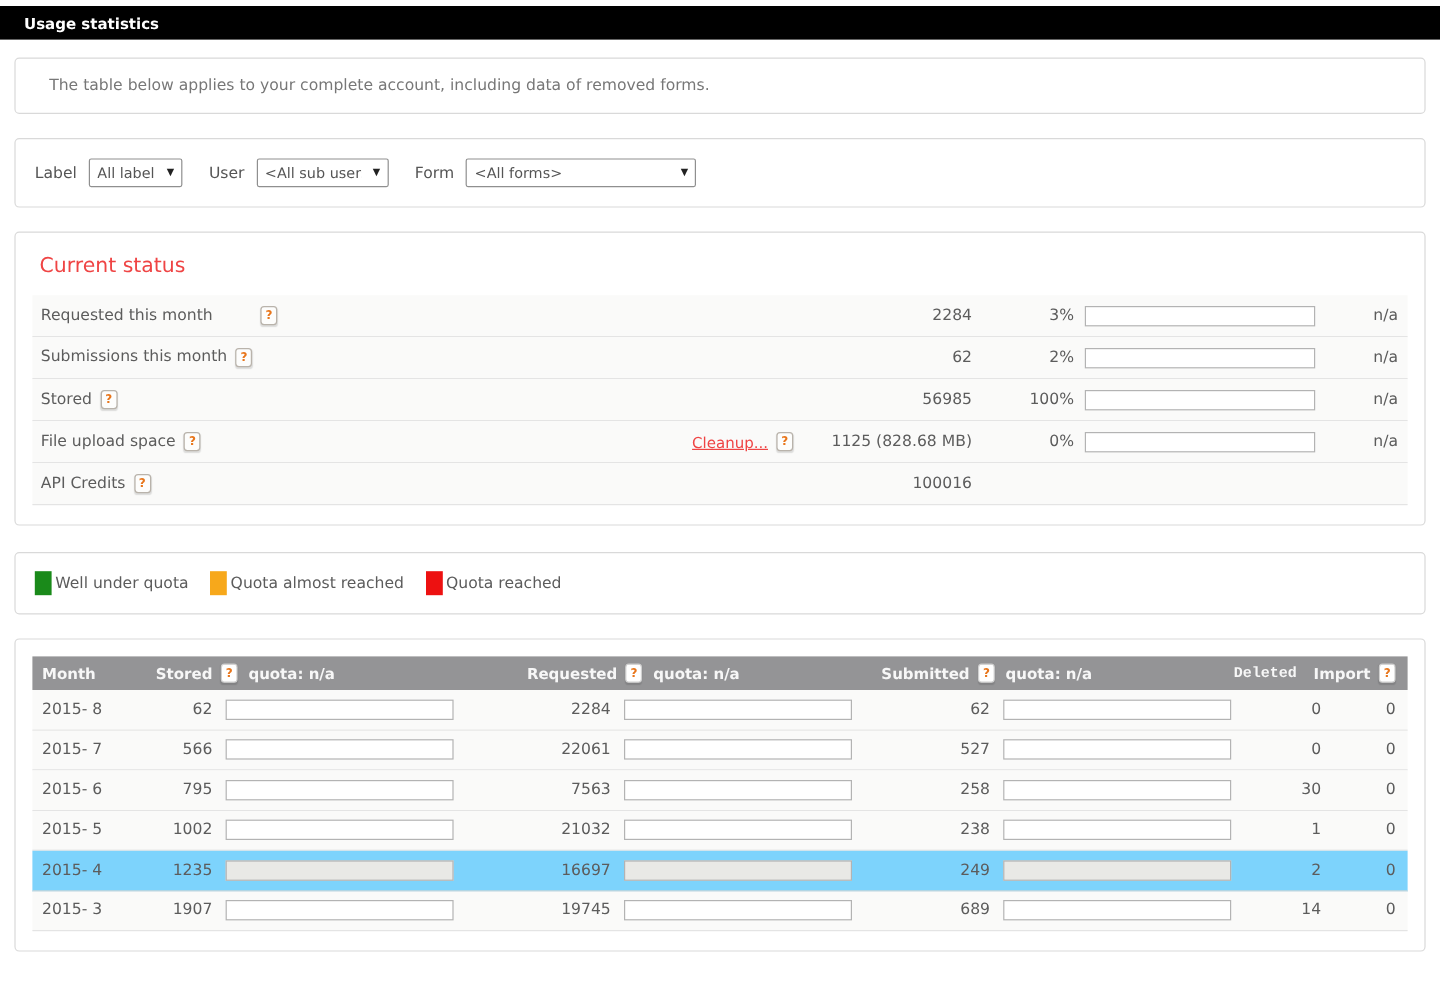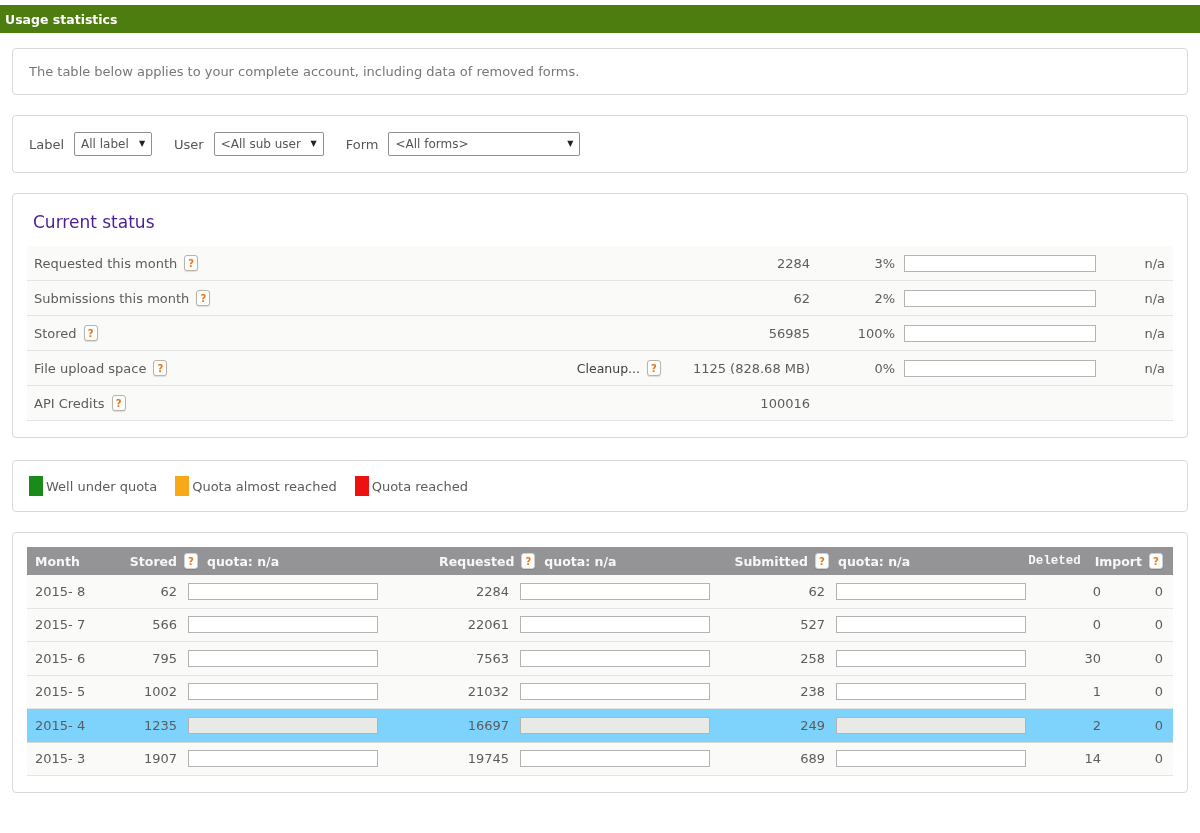--- a/index.html
+++ b/index.html
@@ -4,51 +4,51 @@
 <style>
   * { box-sizing: border-box; }
   html, body { margin:0; padding:0; }
   body {
     width:1200px; height:833px; overflow:hidden;
     font-family:"DejaVu Sans", sans-serif;
     font-size:13px; color:#5c5c5c; background:#fff;
   }
   
   .titlebar {
-    margin-top:5px; height:28px; background:#4d7c0f;
+    margin-top:5px; height:28px; background:#000000;
     color:#fff; font-weight:bold; font-size:12.5px;
-    display:flex; align-items:center; padding:0 5px;
+    display:flex; align-items:center; padding:0 20px;
   }
   
   .box {
     border:1px solid #d9d9d9; border-radius:4px;
     margin:0 12px; background:#fff;
   }
-  .notice { margin-top:15px; padding:15px 16px; color:#777; }
+  .notice { margin-top:15px; padding:15px 28px; color:#777; }
   
   .filters { margin-top:20px; padding:16px 16px; display:flex; align-items:center; }
   .filters .flabel { color:#555; margin-right:10px; }
   .filters .gap { width:22px; }
   .sel { position:relative; display:inline-block; }
   .sel select {
     appearance:none; -webkit-appearance:none;
     border:1px solid #8f8f8f; border-radius:2px; background:#fff;
     font-family:"DejaVu Sans", sans-serif; font-size:12px; color:#555;
     height:24px; padding:2px 22px 2px 6px;
   }
   .sel .arrow {
     position:absolute; right:7px; top:7px; font-size:8px; color:#222;
     pointer-events:none;
   }
   .sel-label select { width:78px; }
   .sel-user select  { width:110px; }
   .sel-form select  { width:192px; }
   
   .section { margin-top:20px; padding:14px 14px 16px 14px; }
-  .section-title { font-size:17px; color:#4c1d95; margin:4px 0 14px 6px; }
+  .section-title { font-size:17px; color:#ef4444; margin:4px 0 14px 6px; }
   
   .cs-header {
     background:#949496; color:#f7f7f7; height:27px;
     display:flex; align-items:center; font-size:12.5px; font-weight:bold;
   }
   .cs-row {
     display:flex; align-items:center; height:35px;
     background:#fafaf9; border-bottom:1px solid #e4e4e4;
   }
   .c-label { flex:1; padding-left:7px; display:flex; align-items:center; justify-content:space-between; }
@@ -65,21 +65,21 @@
   .hl .bar { background:#e9e9e6; }
   
   .help {
     display:inline-block; width:14px; height:16px; margin-left:7px;
     border:1px solid #b9b3ab; border-radius:3px; background:#fdfdfc;
     color:#e8761c; font-size:10px; font-weight:bold; text-align:center;
     line-height:15px; box-shadow:0 1px 1px rgba(0,0,0,.12); cursor:pointer;
     flex:none;
   }
   .cleanup-wrap { display:flex; align-items:center; padding-right:14px; }
-  .cleanup { color:#404040; font-size:12.5px; cursor:pointer; }
+  .cleanup { color:#ef4444; text-decoration:underline; font-size:12.5px; cursor:pointer; }
   
   .legend { margin-top:22px; padding:15px 16px; display:flex; align-items:center; }
   .legend-item { display:flex; align-items:center; margin-right:18px; }
   .legend-swatch { width:14px; height:20px; margin-right:3px; }
   
   .h-header {
     background:#949496; color:#f7f7f7; height:28px;
     display:flex; align-items:center; font-size:12.5px; font-weight:bold;
   }
   .h-row {
@@ -127,37 +127,37 @@
     <select id="sel-form"><option>&lt;All forms&gt;</option></select>
     <span class="arrow">▼</span>
   </span>
 </div>
 
 <div class="box section">
   <div class="section-title">Current status</div>
   <div id="cs-rows">
   <div class="cs-row">
     <span class="c-label">
-      <span style="display:flex;align-items:center;">
+      <span style="display:flex;align-items:center;gap:33px;">
         <span>Requested this month</span>
         <span class="help">?</span>
       </span>
 
     </span>
     <span class="c-count">2284</span>
     <span class="c-pct">3%</span>
     <span class="c-bar">
       <span class="bar"><span class="fill" style="width: 3%; background: rgb(26, 138, 26);"></span></span>
     </span>
     <span class="c-quota">n/a</span>
   </div>
 
   <div class="cs-row">
     <span class="c-label">
-      <span style="display:flex;align-items:center;">
+      <span style="display:flex;">
         <span>Submissions this month</span>
         <span class="help">?</span>
       </span>
 
     </span>
     <span class="c-count">62</span>
     <span class="c-pct">2%</span>
     <span class="c-bar">
       <span class="bar"><span class="fill" style="width: 2%; background: rgb(26, 138, 26);"></span></span>
     </span>

